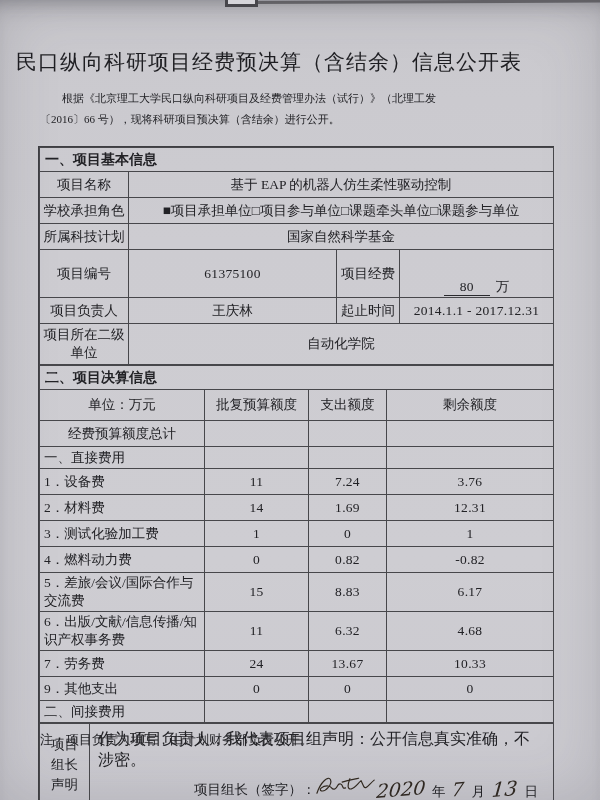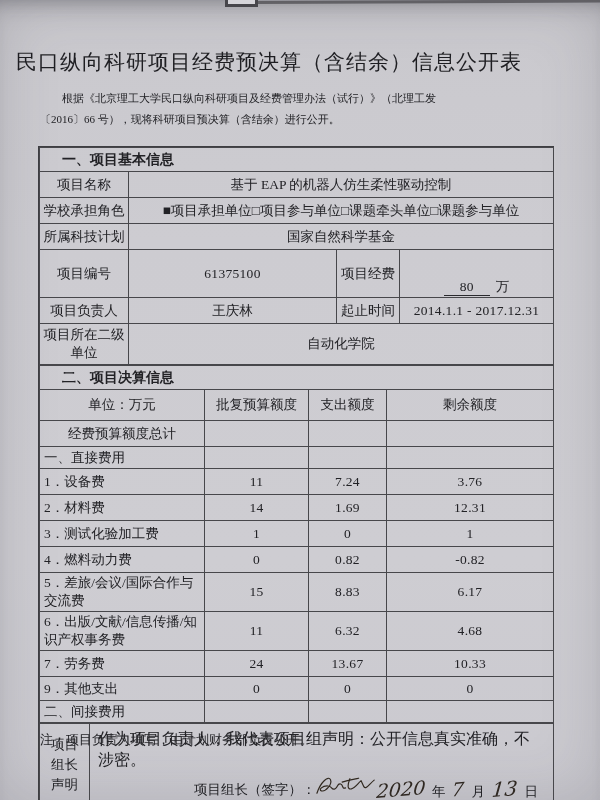--- a/index.html
+++ b/index.html
@@ -26,21 +26,21 @@
   }
   .intro { position:absolute; top:88px; left:40px; width:526px;
     font-size:11px; line-height:21px; color:#222226; }
   .intro .l1 { text-indent:2em; }
 
   .doc-table { position:absolute; top:146px; left:38px; width:514px;
     border:1.5px solid #3e3e42; }
   table { width:100%; border-collapse:collapse; table-layout:fixed; }
   td { border:1px solid #47474b; font-size:13.5px; color:#222226;
        padding:1px 3px; overflow:hidden; }
-  td.sec { font-weight:bold; font-size:14px; text-align:left; padding-left:22px; height:19px;margin-left:43px; }
+  td.sec { font-weight:bold; font-size:14px; text-align:left; padding-left:5px; height:19px;margin-left:43px; }
   td.lab { text-align:center; }
   td.val { text-align:center; }
   .num { font-family:"Liberation Serif",serif; letter-spacing:.3px; }
 
   
   col.b1{width:89px;} col.b2{width:208px;} col.b3{width:63px;} col.b4{width:154px;}
   
   col.c1{width:165px;} col.c2{width:104px;} col.c3{width:78px;} col.c4{width:167px;}
   
   col.d1{width:50px;} col.d2{width:464px;}

